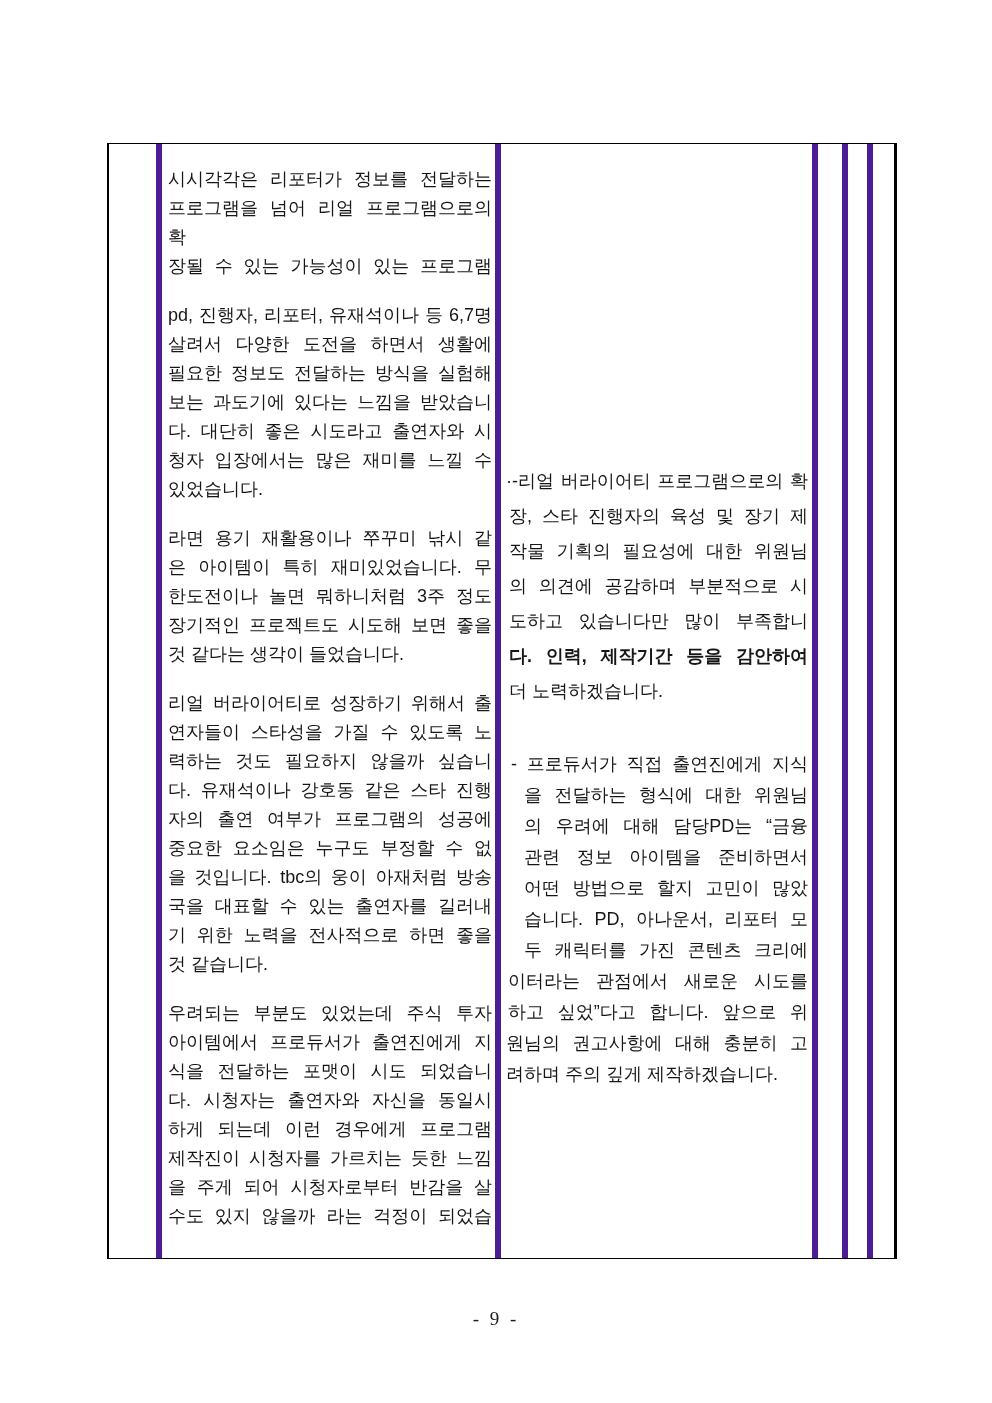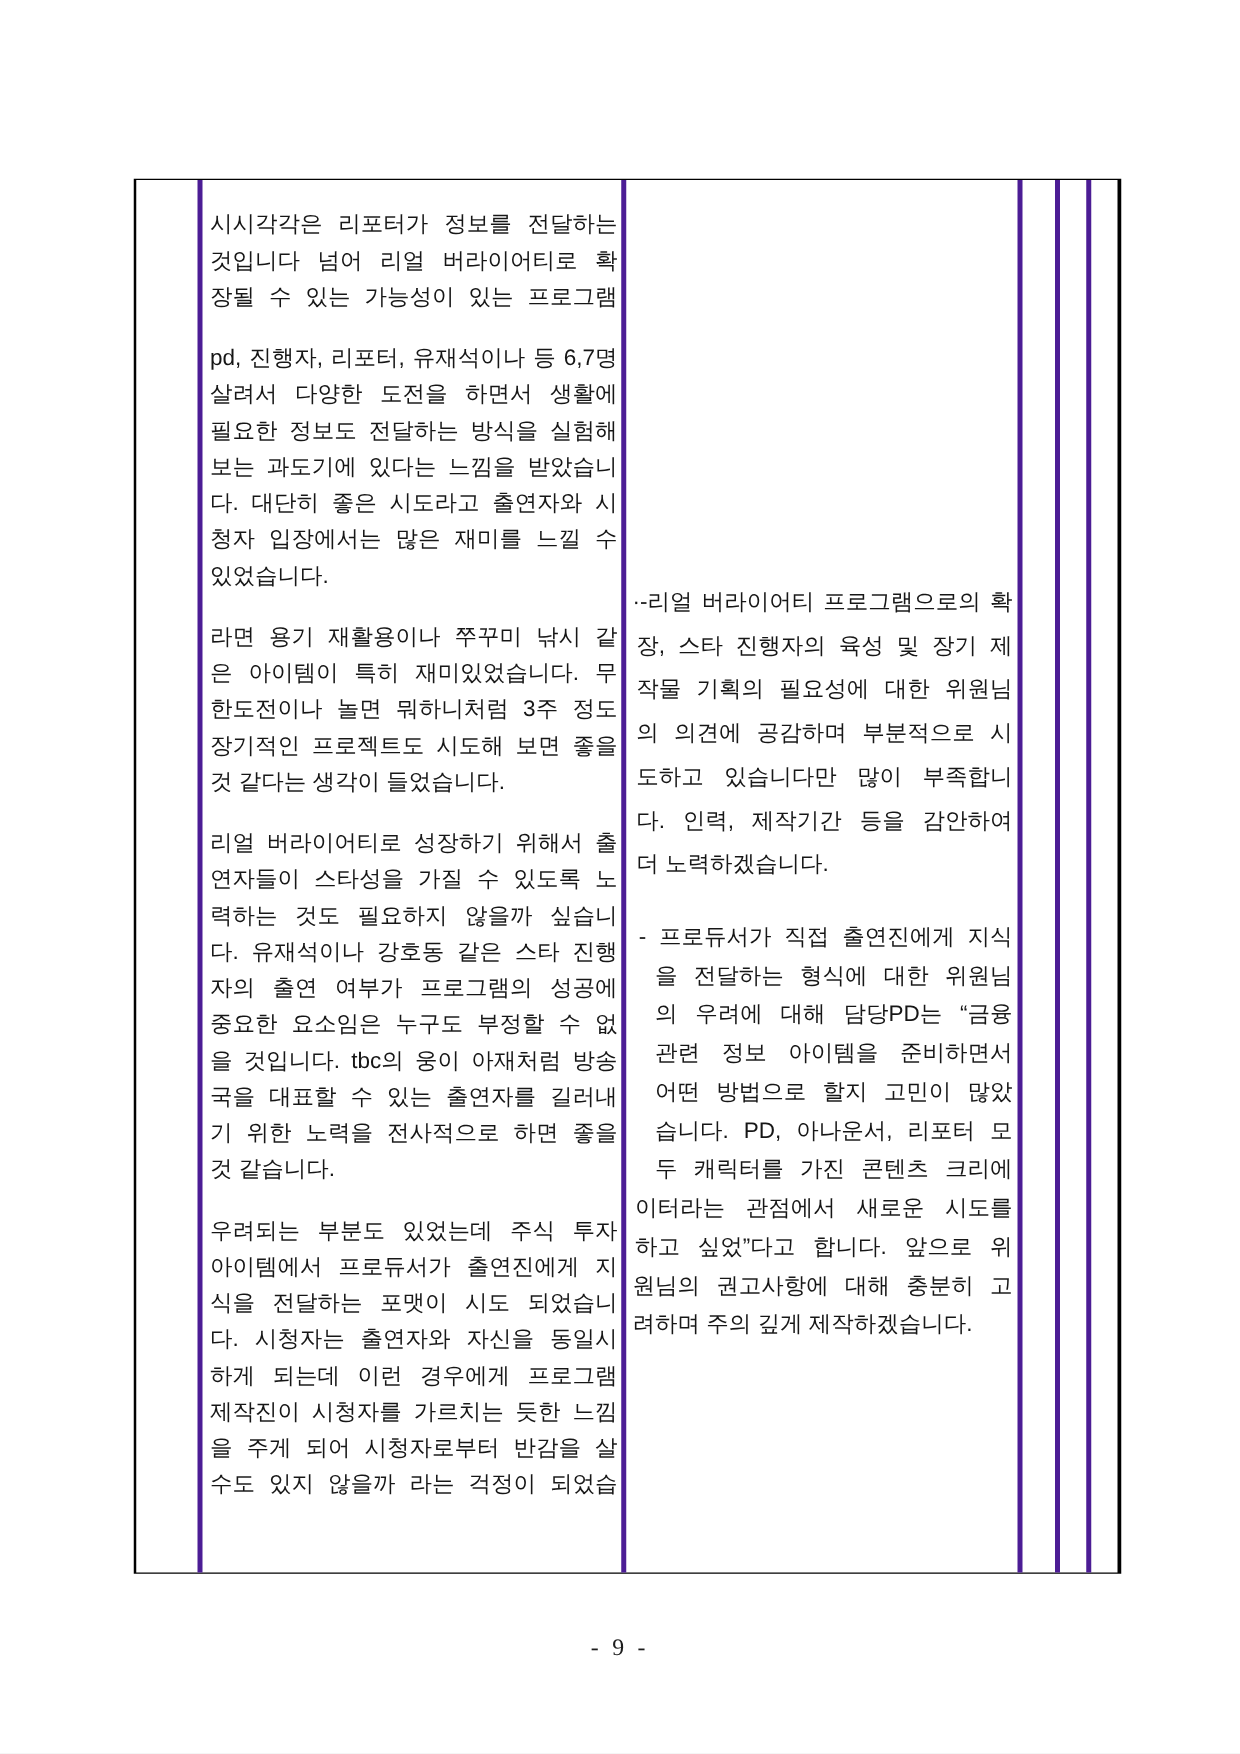--- a/index.html
+++ b/index.html
@@ -16,55 +16,55 @@
     position:absolute;left:107px;top:143px;
     width:790px;height:1116px;
     box-sizing:border-box;
     border-top:1px solid #000;
     border-bottom:1px solid #000;
     border-left:2px solid #000;
     border-right:3px solid #000;
     display:flex;
     background:#fff;
   }
-  .col{box-sizing:border-box;border-right:4px solid #4c1d95;overflow:hidden;}
+  .col{box-sizing:border-box;border-right:6px solid #4c1d95;overflow:hidden;}
   .c1{width:53px;}
   .c2{width:339px;padding:21px 3px 0 6px;font-size:18px;line-height:29px;}
   .c3{width:317px;padding:0 4px 0 5px;font-size:18px;}
   .c4{width:30px;}
   .c5{width:25px;}
   .c6{width:21px;border-right:none;}
   .para{margin:0 0 20px 0;}
   .ln{
     text-align:justify;
     text-align-last:justify;
     word-break:keep-all;
     white-space:normal;
   }
   .ln.noj{text-align:left;text-align-last:left;}
   
-  .c3 .para:nth-child(1){margin-top:320px;margin-bottom:25px;line-height:35px;}
+  .c3 .para:nth-child(1){margin-top:320px;margin-bottom:40px;line-height:35px;}
   .c3 .para:nth-child(2){line-height:31px;margin-bottom:0;}
   .page-number{
     position:absolute;left:0;top:1308px;width:100%;
     text-align:center;
     font-family:"Liberation Serif",serif;
     font-size:19px;letter-spacing:3px;color:#1d1d1d;
   }
 </style>
 </head>
 <body>
 
 <div class="page">
   <div class="doc-table">
     <div class="col c1"></div>
     <div class="col c2" id="opinion-col">
         <div class="para">
           <div class="ln">시시각각은 리포터가 정보를 전달하는</div>
-          <div class="ln">것입니다 넘어 리얼 버라이어티로 확</div>
+          <div class="ln">프로그램을 넘어 리얼 프로그램으로의 확</div>
           <div class="ln">장될 수 있는 가능성이 있는 프로그램</div>
         </div>
         <div class="para">
           <div class="ln">pd, 진행자, 리포터, 유재석이나 등 6,7명</div>
           <div class="ln">살려서 다양한 도전을 하면서 생활에</div>
           <div class="ln">필요한 정보도 전달하는 방식을 실험해</div>
           <div class="ln">보는 과도기에 있다는 느낌을 받았습니</div>
           <div class="ln">다. 대단히 좋은 시도라고 출연자와 시</div>
           <div class="ln">청자 입장에서는 많은 재미를 느낄 수</div>
           <div class="ln noj">있었습니다.</div>
@@ -99,21 +99,21 @@
           <div class="ln">수도 있지 않을까 라는 걱정이 되었습</div>
         </div>
       </div>
     <div class="col c3" id="response-col">
         <div class="para">
           <div class="ln">·-리얼 버라이어티 프로그램으로의 확</div>
           <div class="ln" style="padding-left: 3px;">장, 스타 진행자의 육성 및 장기 제</div>
           <div class="ln" style="padding-left: 3px;">작물 기획의 필요성에 대한 위원님</div>
           <div class="ln" style="padding-left: 3px;">의 의견에 공감하며 부분적으로 시</div>
           <div class="ln" style="padding-left: 3px;">도하고 있습니다만 많이 부족합니</div>
-          <div class="ln" style="padding-left: 3px;">다. 인력, 제작기간 등을 감안하여</div>
+          <div class="ln" style="padding-left: 3px; font-weight: bold;">다. 인력, 제작기간 등을 감안하여</div>
           <div class="ln noj" style="padding-left: 3px;">더 노력하겠습니다.</div>
         </div>
         <div class="para">
           <div class="ln" style="padding-left: 5px;">- 프로듀서가 직접 출연진에게 지식</div>
           <div class="ln" style="padding-left: 18px;">을 전달하는 형식에 대한 위원님</div>
           <div class="ln" style="padding-left: 18px;">의 우려에 대해 담당PD는 “금융</div>
           <div class="ln" style="padding-left: 18px;">관련 정보 아이템을 준비하면서</div>
           <div class="ln" style="padding-left: 18px;">어떤 방법으로 할지 고민이 많았</div>
           <div class="ln" style="padding-left: 18px;">습니다. PD, 아나운서, 리포터 모</div>
           <div class="ln" style="padding-left: 18px;">두 캐릭터를 가진 콘텐츠 크리에</div>

